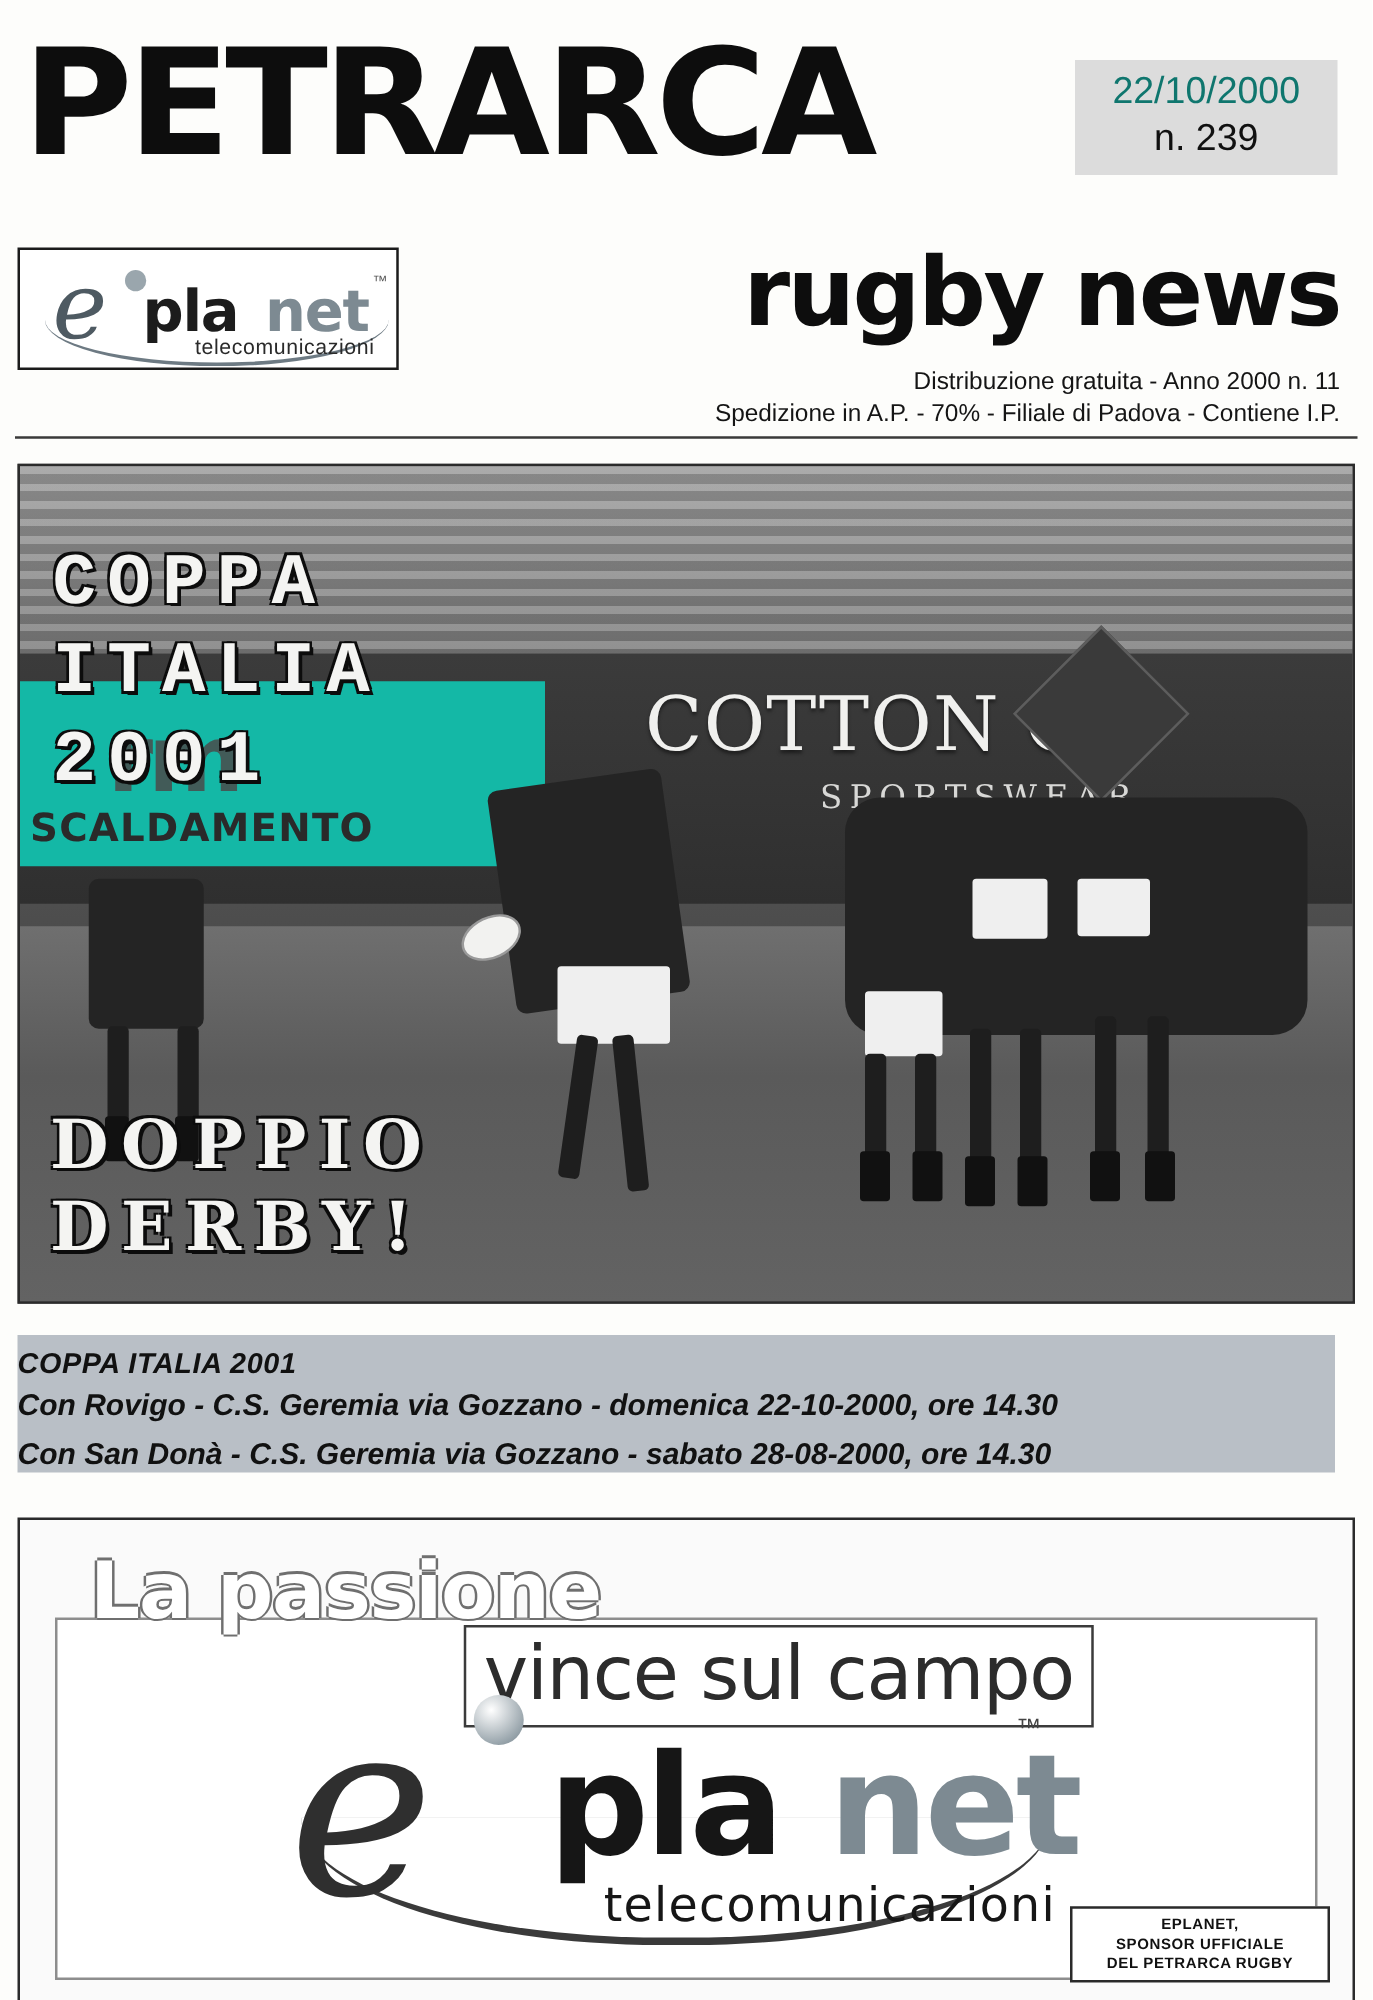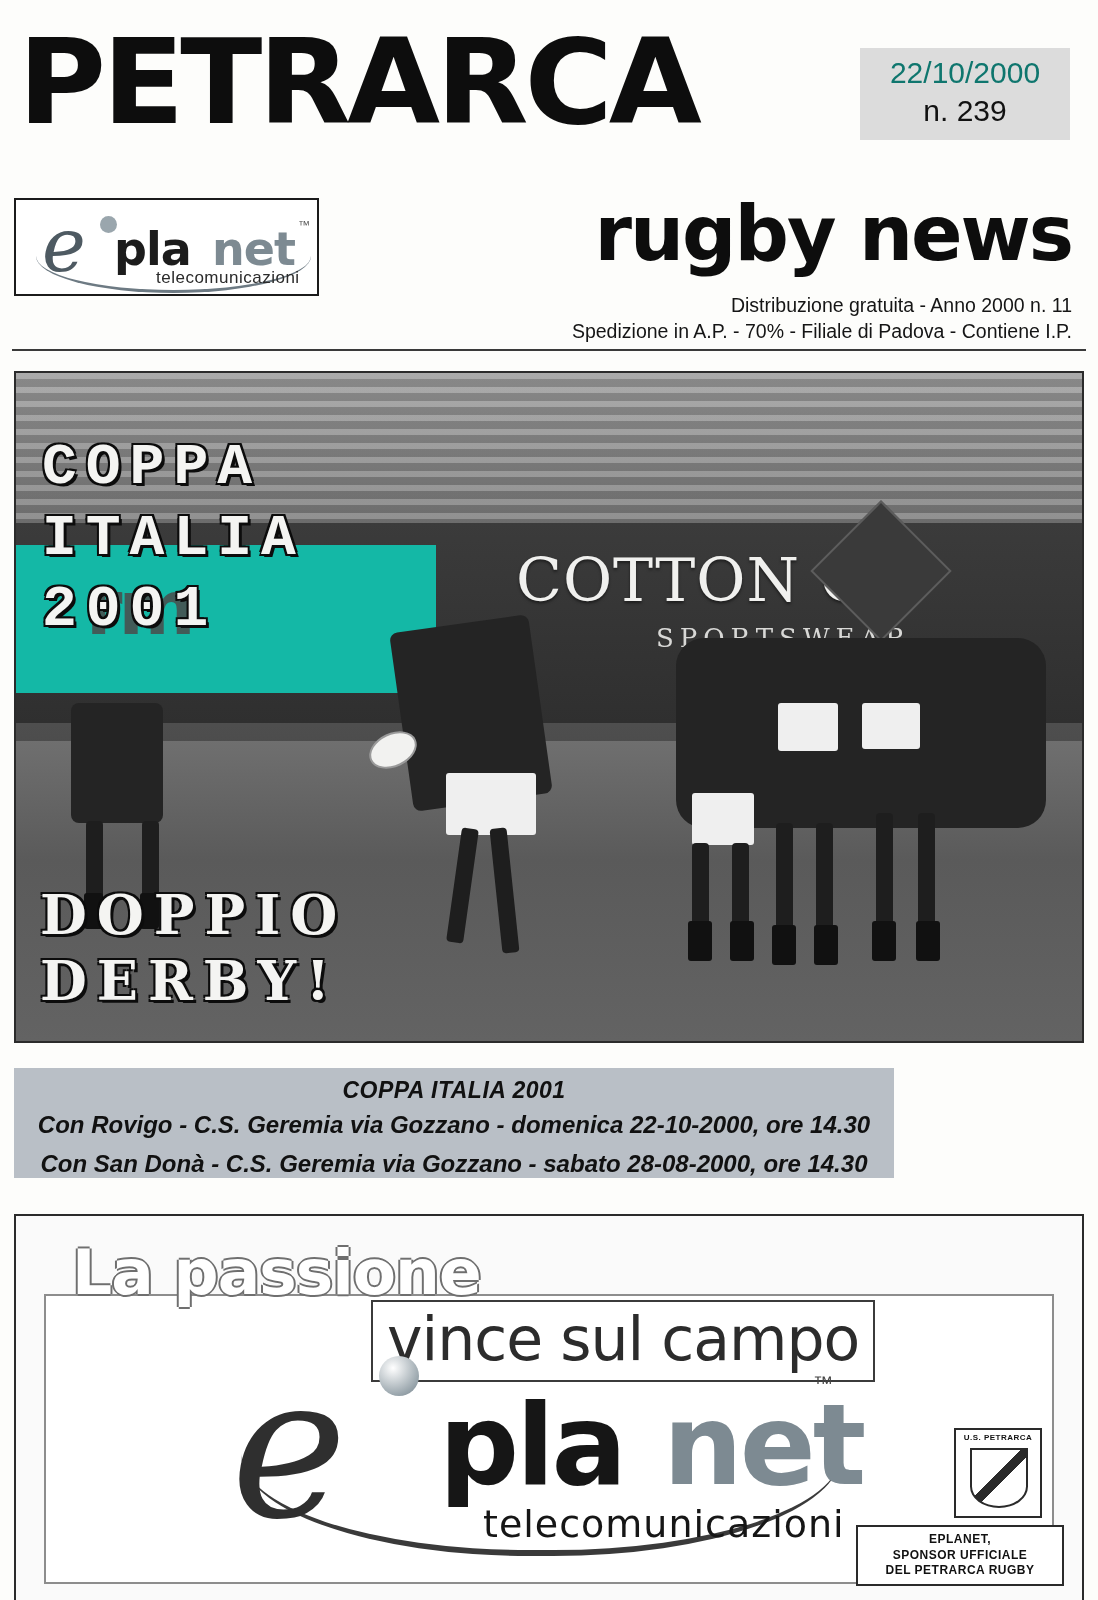--- a/index.html
+++ b/index.html
@@ -337,26 +337,25 @@
     text-shadow:
       3px 3px 0 #0c0c0c, -2px -2px 0 #0c0c0c,
       2px -2px 0 #0c0c0c, -2px 2px 0 #0c0c0c;
   }
 
   
   .band {
     position: absolute;
     left: 14px;
     top: 1068px;
-    width: 880px;
+    width: 1054px;
     height: 110px;
     background: #b9bfc6;
     box-sizing: border-box;
     padding-top: 9px;
-    text-align: center;
   }
   .band-title {
     font-style: italic;
     font-weight: bold;
     font-size: 23px;
     color: #111;
     letter-spacing: 0.5px;
   }
   .band-line {
     font-style: italic;
@@ -566,20 +565,21 @@
 
   <div class="rule"></div>
 
   <div class="photo-wrap">
     <div class="photo"></div>
     <div class="photo-stand"></div>
     <div class="photo-board"></div>
 
     <div class="board-white">
       <div class="bw-logo">rm</div>
+      <div class="bw-text">SCALDAMENTO</div>
     </div>
 
     <div class="cotton">COTTON OX</div>
     <div class="cotton-sub">SPORTSWEAR</div>
     <div class="diamond"></div>
 
     <div class="pitch"></div>
 
     <div class="player" style="left:55px; top:330px; width:92px; height:120px;"></div>
     <div class="leg" style="left:70px; top:448px; height:78px;"></div>
@@ -636,24 +636,20 @@
     <div class="ad-logo">
       <div class="swoosh"></div>
       <div class="e">e</div>
       <div class="dot"></div>
       <div class="pla">pla</div>
       <div class="net">net</div>
       <div class="tm">™</div>
       <div class="tele">telecomunicazioni</div>
     </div>
 
-    <div class="crest">
-      <div class="crest-top">U.S. PETRARCA</div>
-      <div class="crest-shield"></div>
-    </div>
 
     <div class="sponsor-note">
       <div>EPLANET,</div>
       <div>SPONSOR UFFICIALE</div>
       <div>DEL PETRARCA RUGBY</div>
     </div>
   </div>
 
 </div>
 

